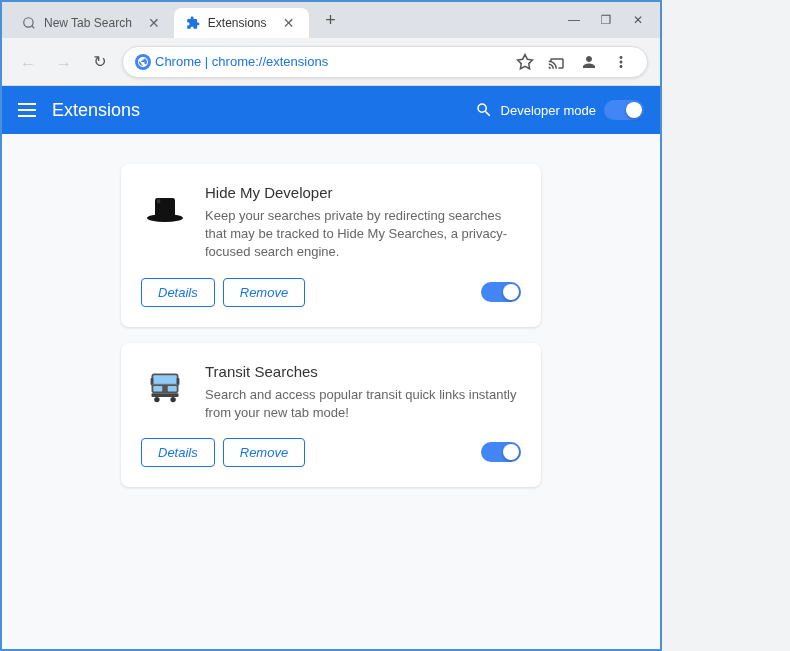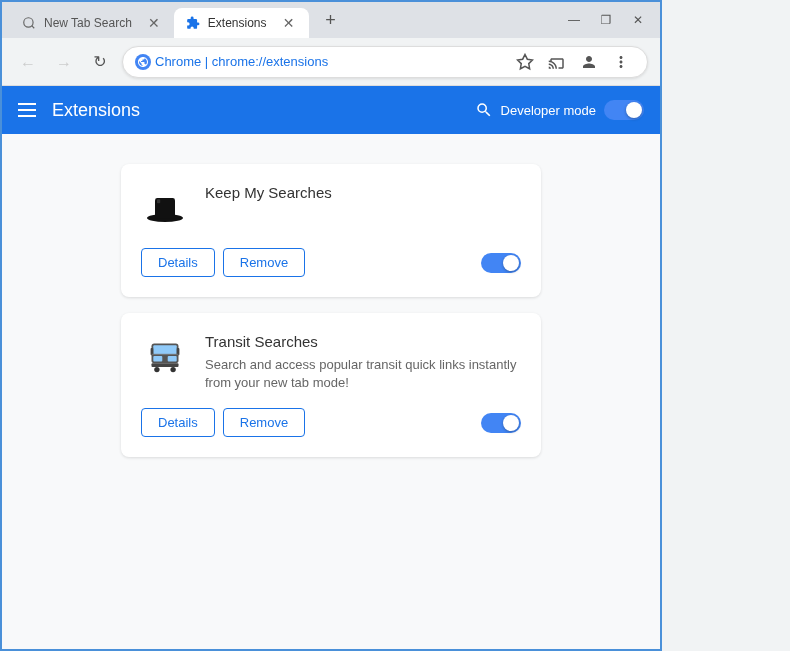--- a/index.html
+++ b/index.html
@@ -48,21 +48,21 @@
     .watermark { position: absolute; top: 50%; left: 50%; transform: translate(-50%, -50%); opacity: 0.08; font-size: 80px; font-weight: bold; color: #e05a30; pointer-events: none; white-space: nowrap; font-style: italic; z-index: 0; }
 
     
     .ext-card { background: #fff; border-radius: 8px; padding: 20px; margin-bottom: 16px; box-shadow: 0 1px 3px rgba(0,0,0,0.12); position: relative; z-index: 1; max-width: 420px; margin-left: auto; margin-right: auto; }
     .ext-card-header { display: flex; align-items: flex-start; gap: 16px; margin-bottom: 16px; }
     .ext-icon { width: 48px; height: 48px; display: flex; align-items: center; justify-content: center; flex-shrink: 0; }
     .ext-info { flex: 1; }
     .ext-name { font-size: 15px; font-weight: 500; color: #333; margin-bottom: 6px; }
     .ext-desc { font-size: 13px; color: #666; line-height: 1.4; }
     .ext-card-footer { display: flex; align-items: center; gap: 8px; }
-    .ext-btn { padding: 6px 16px; border: 1px solid #1a73e8; background: transparent; color: #1a73e8; border-radius: 4px; font-size: 13px; cursor: pointer; }
+    .ext-btn { padding: 6px 16px; border: 1px solid #1a73e8; background: transparent; color: #1a73e8; border-radius: 4px; font-size: 13px; cursor: pointer; font-style: italic; }
     .toggle-right { margin-left: auto; }
 
     
     .hat-svg { width: 40px; height: 40px; }
     
     .bus-svg { width: 36px; height: 36px; }
   </style>
 </head>
 <body>
 
@@ -164,21 +164,22 @@
       <div class="ext-card-header">
         <div class="ext-icon">
 
           <svg class="hat-svg" viewBox="0 0 100 80" fill="none" xmlns="http://www.w3.org/2000/svg">
             <ellipse cx="50" cy="65" rx="45" ry="10" fill="#111"></ellipse>
             <rect x="25" y="15" width="50" height="52" rx="6" fill="#111"></rect>
             <rect x="30" y="18" width="8" height="10" rx="2" fill="#333"></rect>
           </svg>
         </div>
         <div class="ext-info">
-          <div class="ext-name">Keep My Searches</div>
+          <div class="ext-name">Hide My Developer</div>
+          <div class="ext-desc">Keep your searches private by redirecting searches that may be tracked to Hide My Searches, a privacy-focused search engine.</div>
         </div>
       </div>
       <div class="ext-card-footer">
         <button class="ext-btn">Details</button>
         <button class="ext-btn">Remove</button>
         <div class="toggle toggle-right"></div>
       </div>
     </div>
 
     <div class="ext-card">

